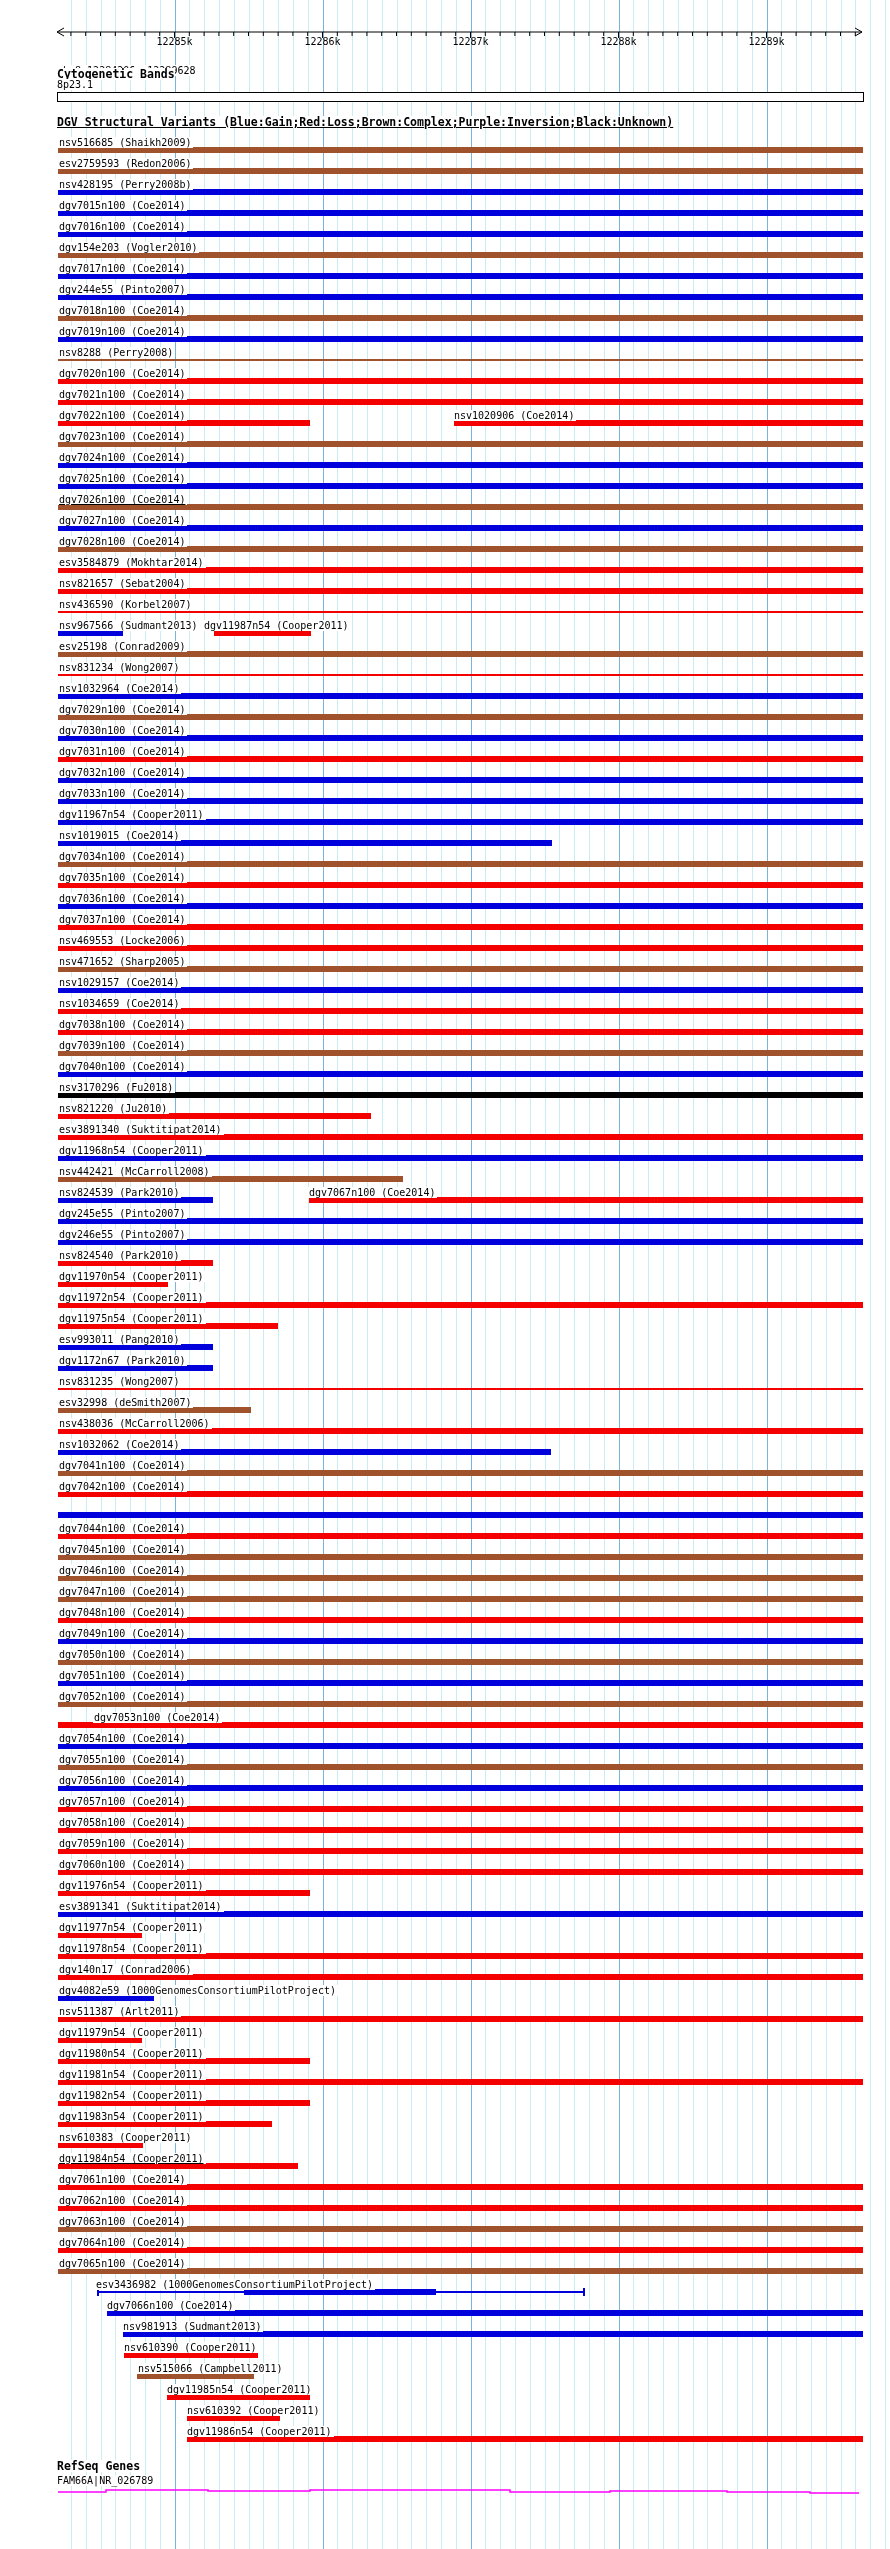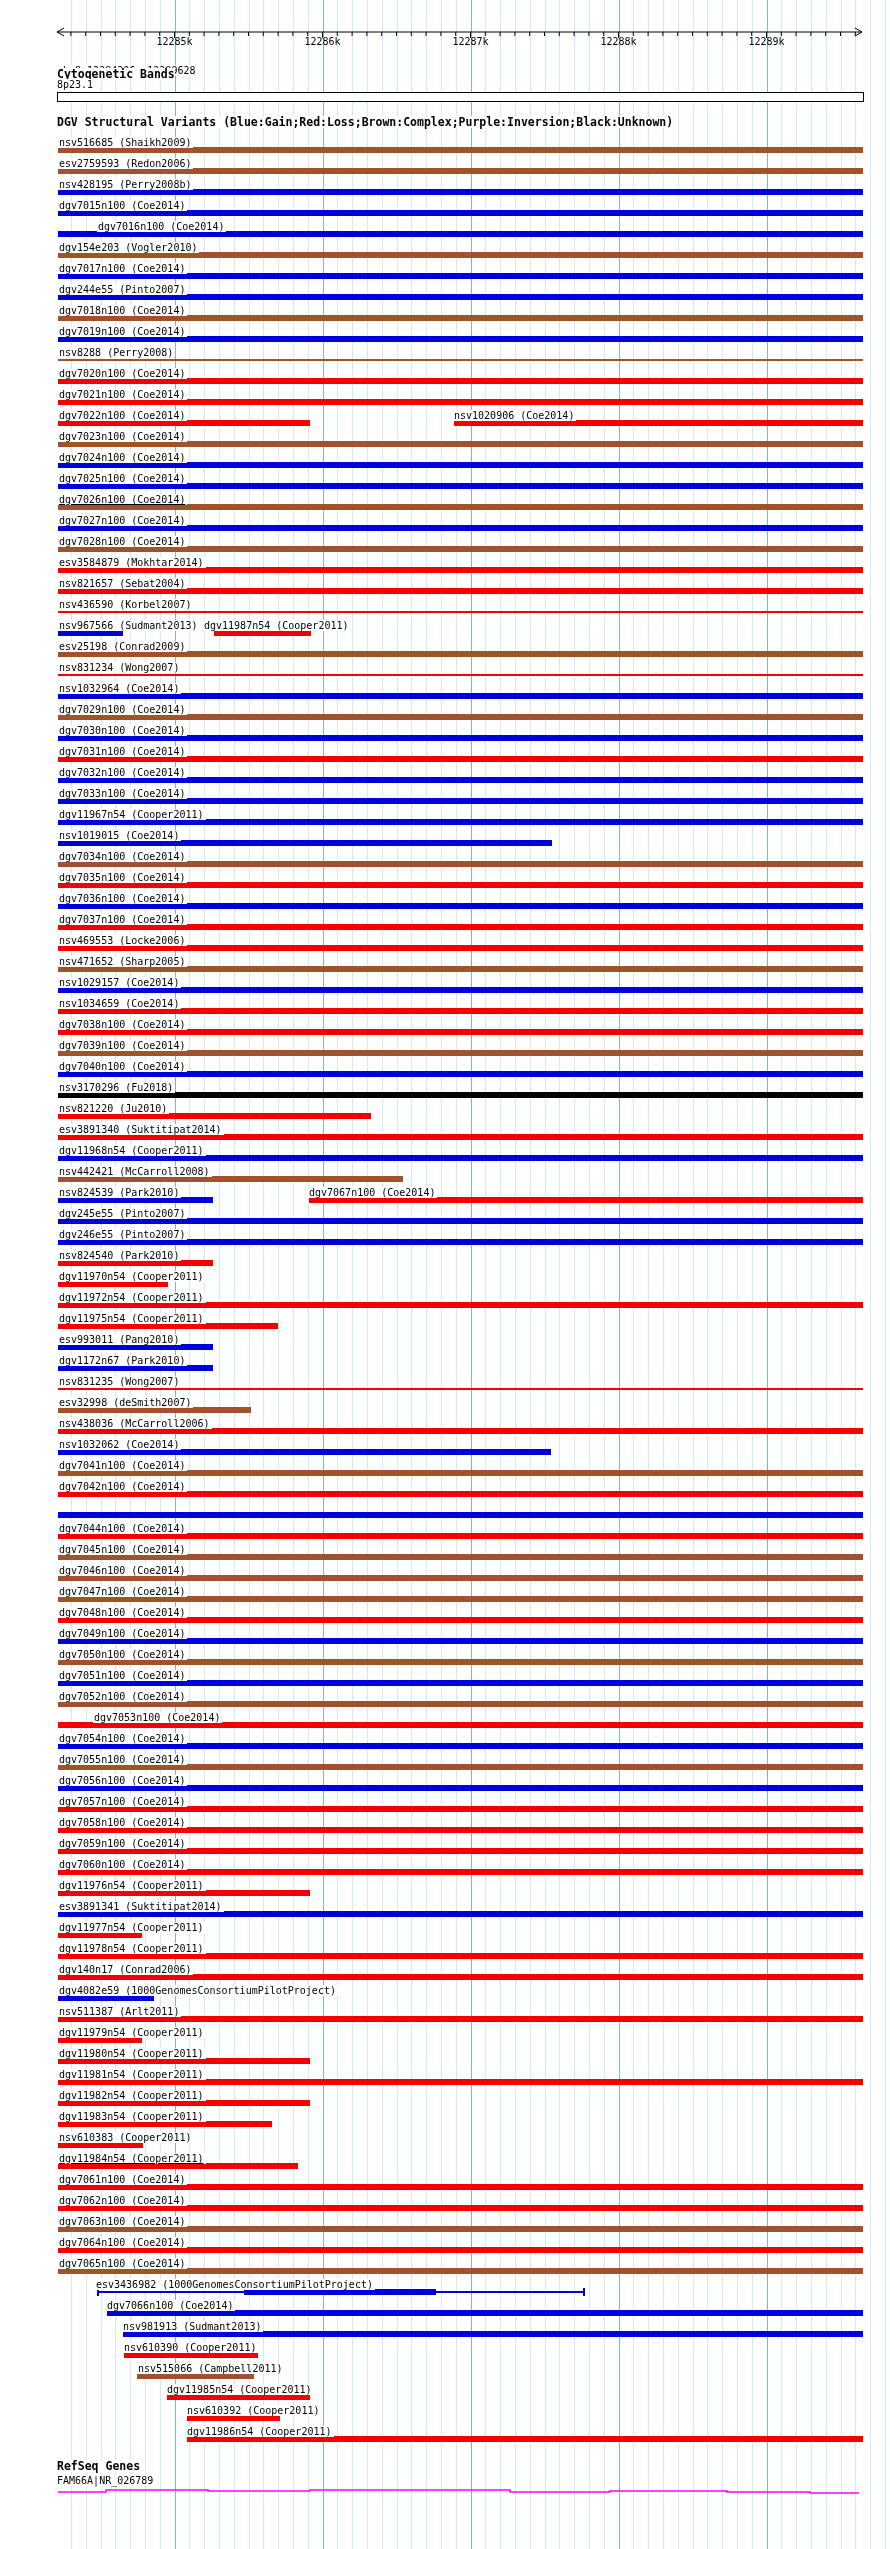--- a/index.html
+++ b/index.html
@@ -145,32 +145,32 @@
       <text x="618.5" y="45" text-anchor="middle" class="ticktext">12288k</text>
       <text x="766.5" y="45" text-anchor="middle" class="ticktext">12289k</text>
     </svg>
 
   <div class="subtext" style="left:57px;top:17px;margin-top:48px;">chr8:12284206..12289628</div>
 
   <div class="sechead" style="left:57px;top:68px;">Cytogenetic Bands</div>
   <div class="subtext" style="left:57px;top:79px;">8p23.1</div>
   <div id="band-rect"></div>
 
-  <div class="sechead" style="left:57px;top:116px;">DGV Structural Variants (Blue:Gain;Red:Loss;Brown:Complex;Purple:Inversion;Black:Unknown)</div>
+  <div class="sechead" style="left:57px;top:116px;text-decoration:underline;">DGV Structural Variants (Blue:Gain;Red:Loss;Brown:Complex;Purple:Inversion;Black:Unknown)</div>
 
   <div id="rows-layer">
       <div class="rowlabel" style="left: 58px; top: 137px;">nsv516685 (Shaikh2009)</div>
       <div class="bar" style="left: 58px; width: 805px; top: 147px; height: 6px; background: rgb(160, 82, 45);"></div>
       <div class="rowlabel" style="left: 58px; top: 158px;">esv2759593 (Redon2006)</div>
       <div class="bar" style="left: 58px; width: 805px; top: 168px; height: 6px; background: rgb(160, 82, 45);"></div>
       <div class="rowlabel" style="left: 58px; top: 179px;">nsv428195 (Perry2008b)</div>
       <div class="bar" style="left: 58px; width: 805px; top: 189px; height: 6px; background: rgb(0, 0, 221);"></div>
       <div class="rowlabel" style="left: 58px; top: 200px;">dgv7015n100 (Coe2014)</div>
       <div class="bar" style="left: 58px; width: 805px; top: 210px; height: 6px; background: rgb(0, 0, 221);"></div>
-      <div class="rowlabel" style="left: 58px; top: 221px; margin-left: 39px;">dgv7016n100 (Coe2014)</div>
+      <div class="rowlabel" style="left: 58px; top: 221px;">dgv7016n100 (Coe2014)</div>
       <div class="bar" style="left: 58px; width: 805px; top: 231px; height: 6px; background: rgb(0, 0, 221);"></div>
       <div class="rowlabel" style="left: 58px; top: 242px;">dgv154e203 (Vogler2010)</div>
       <div class="bar" style="left: 58px; width: 805px; top: 252px; height: 6px; background: rgb(160, 82, 45);"></div>
       <div class="rowlabel" style="left: 58px; top: 263px;">dgv7017n100 (Coe2014)</div>
       <div class="bar" style="left: 58px; width: 805px; top: 273px; height: 6px; background: rgb(0, 0, 221);"></div>
       <div class="rowlabel" style="left: 58px; top: 284px;">dgv244e55 (Pinto2007)</div>
       <div class="bar" style="left: 58px; width: 805px; top: 294px; height: 6px; background: rgb(0, 0, 221);"></div>
       <div class="rowlabel" style="left: 58px; top: 305px;">dgv7018n100 (Coe2014)</div>
       <div class="bar" style="left: 58px; width: 805px; top: 315px; height: 6px; background: rgb(160, 82, 45);"></div>
       <div class="rowlabel" style="left: 58px; top: 326px;">dgv7019n100 (Coe2014)</div>

